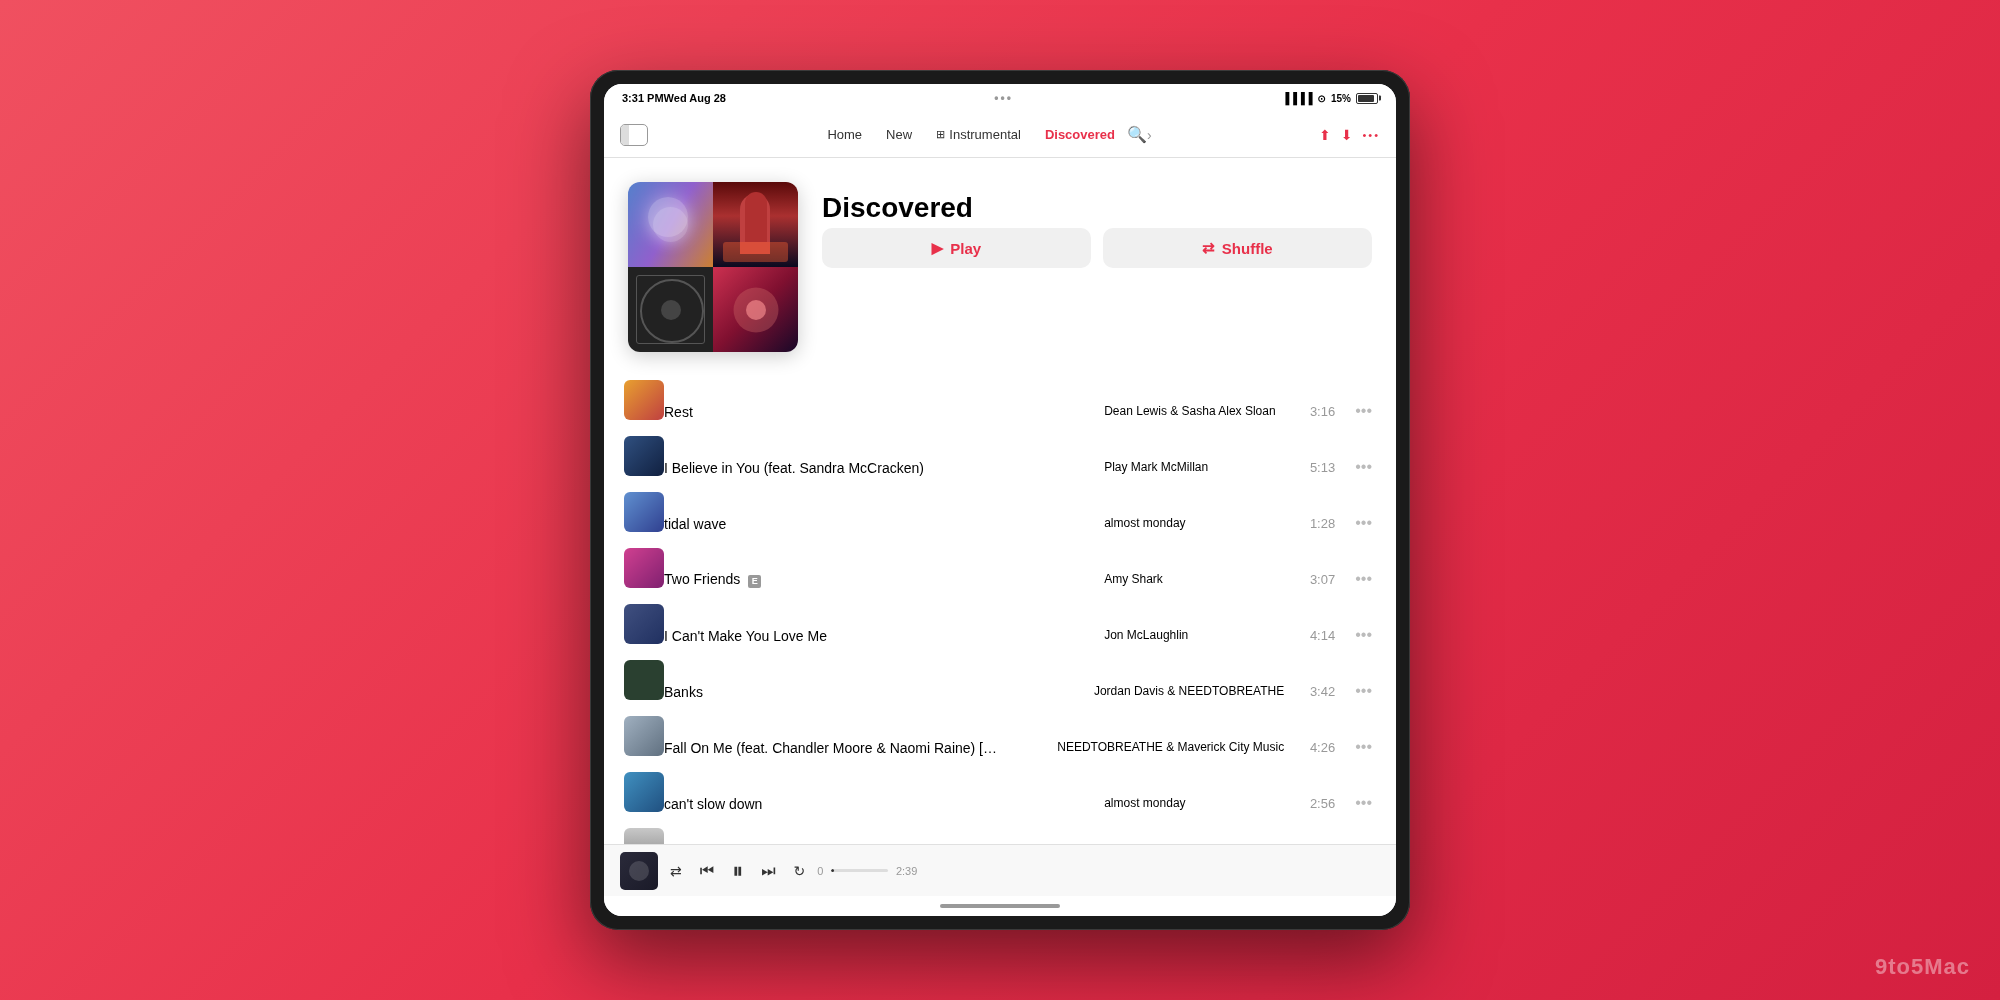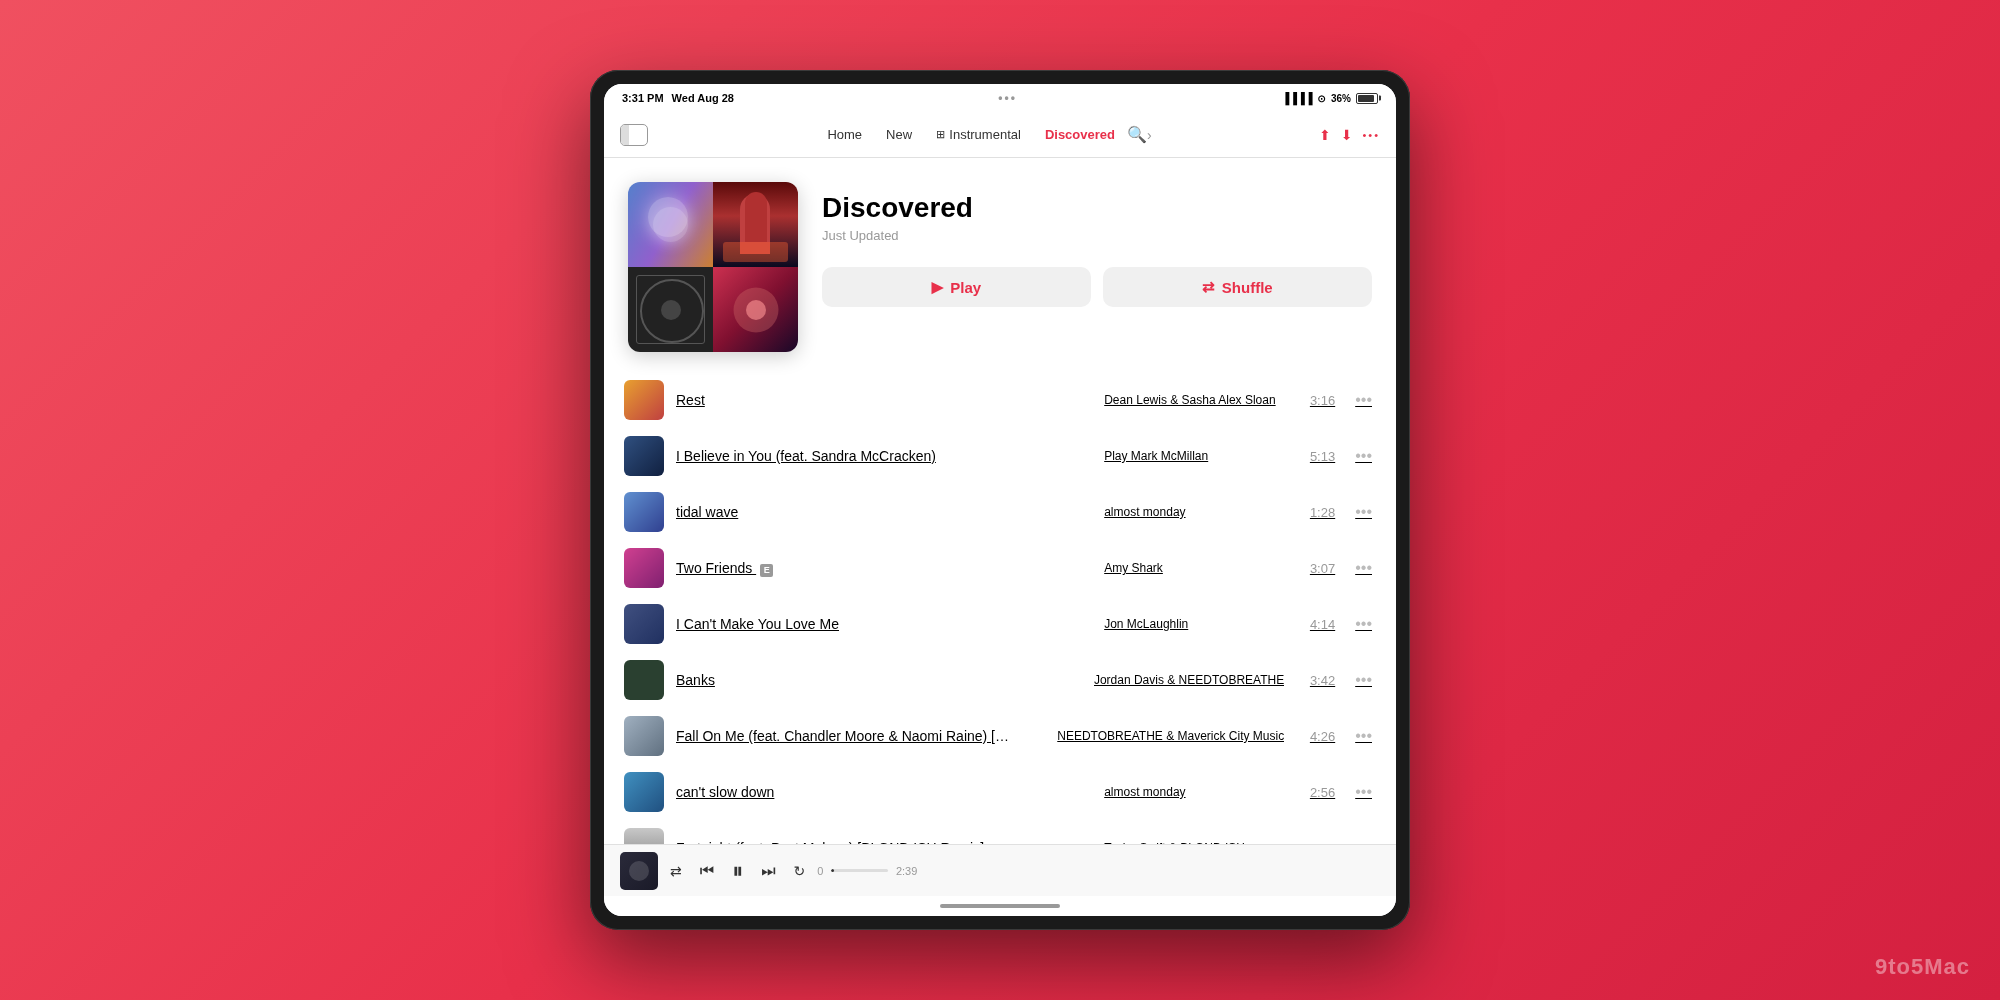--- a/index.html
+++ b/index.html
@@ -44,21 +44,21 @@
     .status-bar {
       background: white;
       display: flex;
       justify-content: space-between;
       align-items: center;
       padding: 0 18px;
       height: 28px;
       font-size: 11px;
       font-weight: 600;
     }
-    .status-left { display: flex; gap: 8px; align-items: flex-end; }
+    .status-left { display: flex; align-items: flex-end; }
     .status-right { display: flex; gap: 5px; align-items: center; font-size: 10px; }
     .battery-icon {
       width: 22px; height: 11px; border: 1.5px solid #333; border-radius: 2px; position: relative; display: inline-flex; align-items: center; padding: 1px;
     }
     .battery-icon::after { content:''; position:absolute; right:-4px; top:50%; transform:translateY(-50%); width:2px; height:5px; background:#333; border-radius:0 1px 1px 0; }
     .battery-fill { background:#333; height:100%; width:90%; border-radius:1px; }
 
     
     .nav-bar {
       background: white;
@@ -207,26 +207,24 @@
       font-size: 15px;
       font-weight: 600;
       cursor: pointer;
       color: #e8304a;
     }
 
     
     .track-list { padding: 0 10px; }
     .track-item {
       display: flex;
-      align-items: center;
+      align-items: flex-end;
       padding: 8px 10px;
       border-radius: 8px;
-      gap: 12px;
       cursor: pointer;
-      text-decoration: underline;
     }
     .track-artwork {
       width: 40px;
       height: 40px;
       border-radius: 6px;
       flex-shrink: 0;
       overflow: hidden;
     }
     .track-art-1 { background: linear-gradient(135deg, #e8a030, #c04040); }
 
@@ -364,21 +362,21 @@
 
     <div class="status-bar">
       <div class="status-left">
         <span>3:31 PM</span>
         <span>Wed Aug 28</span>
       </div>
       <div style="font-size:12px;color:#999;letter-spacing:2px">•••</div>
       <div class="status-right">
         <span style="font-size:11px">▐▐▐▐</span>
         <span>⊙</span>
-        <span>36%</span>
+        <span>15%</span>
         <div class="battery-icon">
           <div class="battery-fill"></div>
         </div>
       </div>
     </div>
 
     <div class="nav-bar">
       <div class="nav-sidebar-btn">
         <div class="nav-sidebar-left"></div>
         <div class="nav-sidebar-right"></div>
@@ -420,21 +418,20 @@
             </div>
           </div>
           <div class="artwork-tile artwork-tile-4" style="position:relative;background:linear-gradient(135deg,#cc3050,#801030,#180828);overflow:hidden;">
             <div style="position:absolute;top:50%;left:50%;transform:translate(-50%,-50%);width:45px;height:45px;background:rgba(200,100,100,0.4);border-radius:50%;"></div>
             <div style="position:absolute;top:50%;left:50%;transform:translate(-50%,-50%);width:20px;height:20px;background:rgba(255,150,150,0.6);border-radius:50%;"></div>
           </div>
         </div>
 
         <div class="playlist-info">
           <div class="playlist-title">Discovered</div>
-          <div class="playlist-subtitle">Just Updated</div>
 
           <div class="playlist-actions">
             <button class="action-btn">
               <span>▶</span>
               <span>Play</span>
             </button>
             <button class="action-btn">
               <span>⇄</span>
               <span>Shuffle</span>
             </button>

